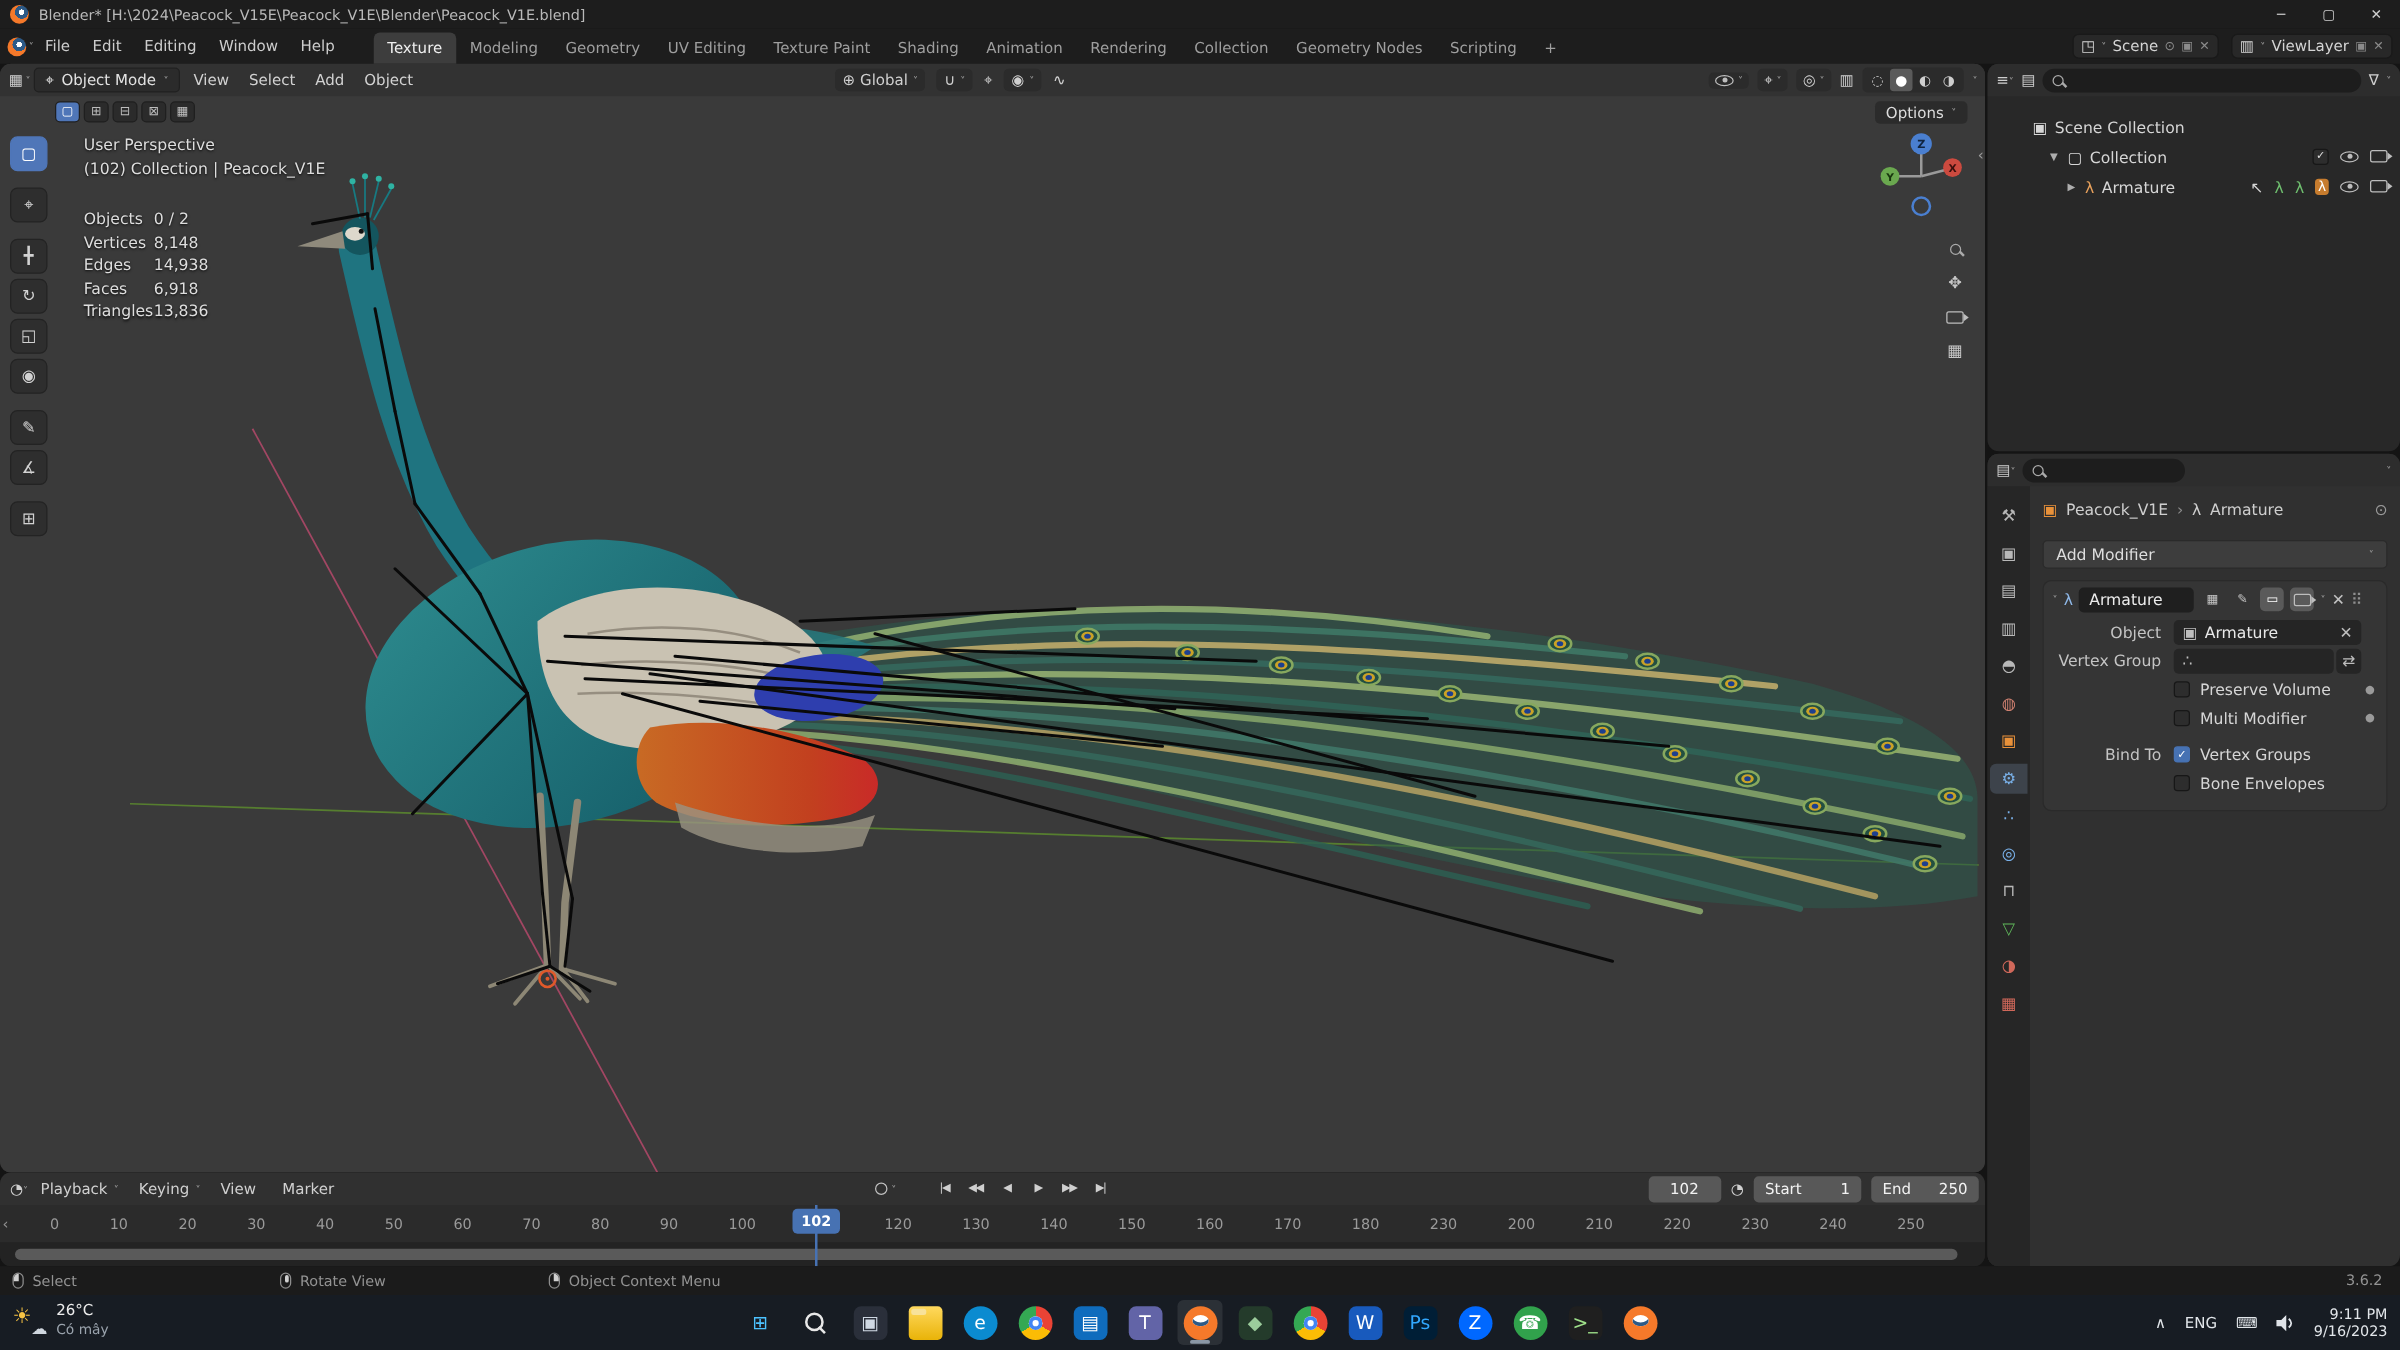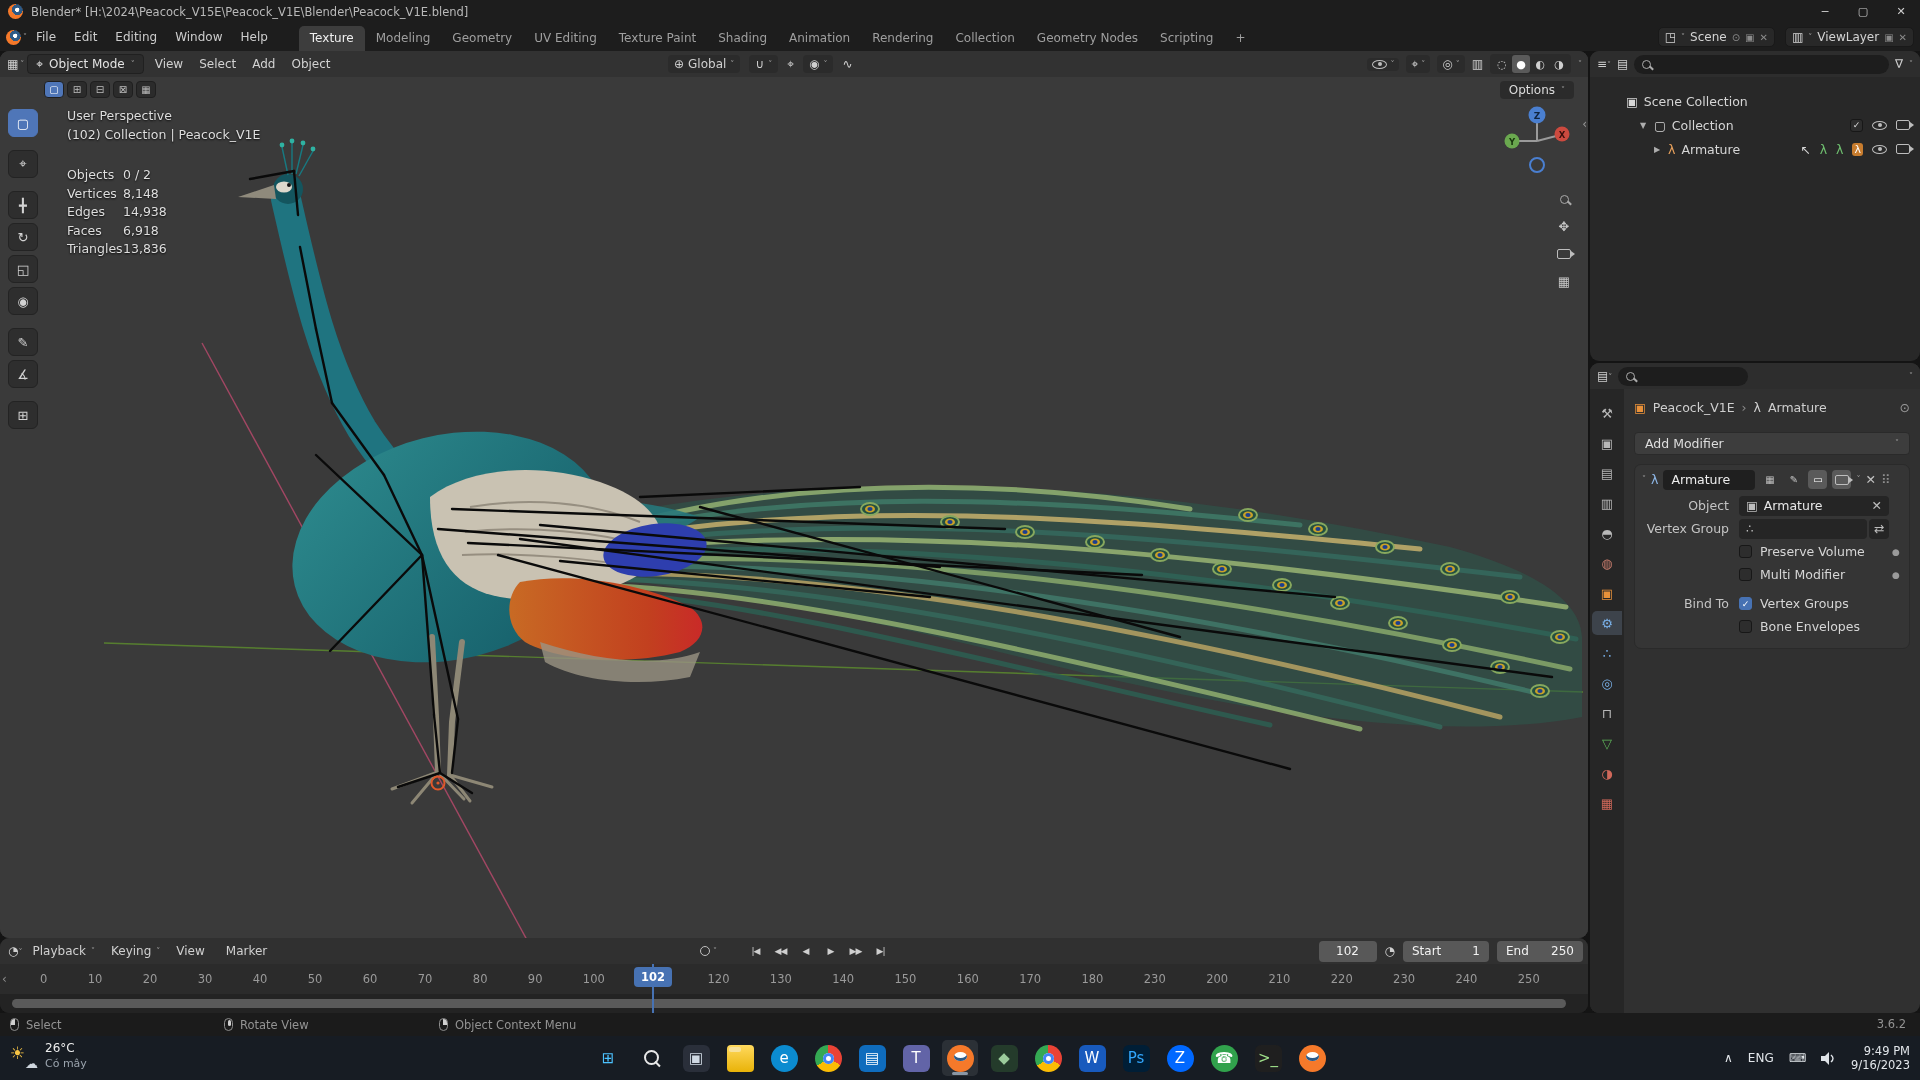--- a/index.html
+++ b/index.html
@@ -806,17 +806,17 @@
     </div>
   <div class="tray">
     <span>∧</span>
     <span>ENG</span>
     <span>⌨</span>
     <svg width="15" height="13">
       <polygon points="0,4 4,4 8,0 8,13 4,9 0,9" fill="#dfe3e8"></polygon>
       <path d="M10,3 q4,3.5 0,7" stroke="#dfe3e8" fill="none" stroke-width="1.4"></path>
     </svg>
     <span class="clock">
-      <div>9:49 PM</div>
+      <div>9:11 PM</div>
       <div>9/16/2023</div>
     </span>
   </div>
 </div>
 
 </body></html>

